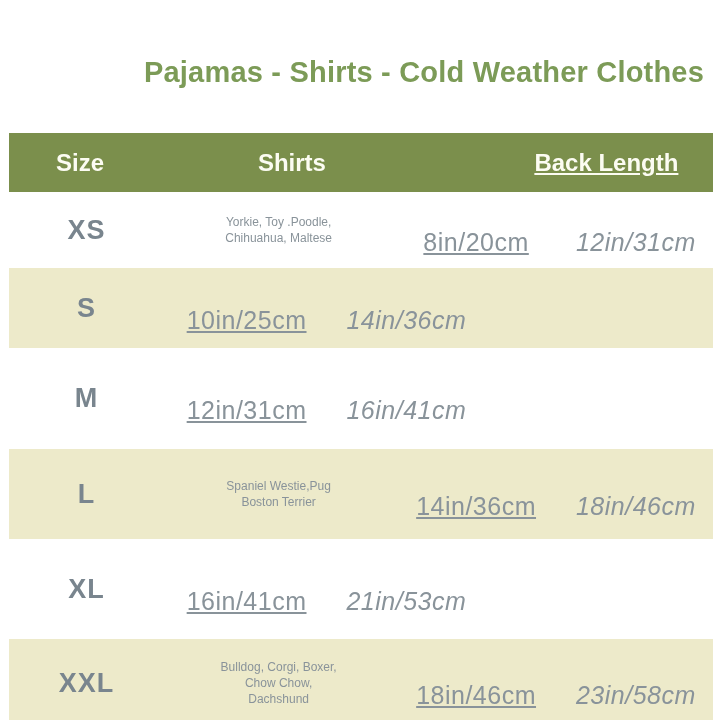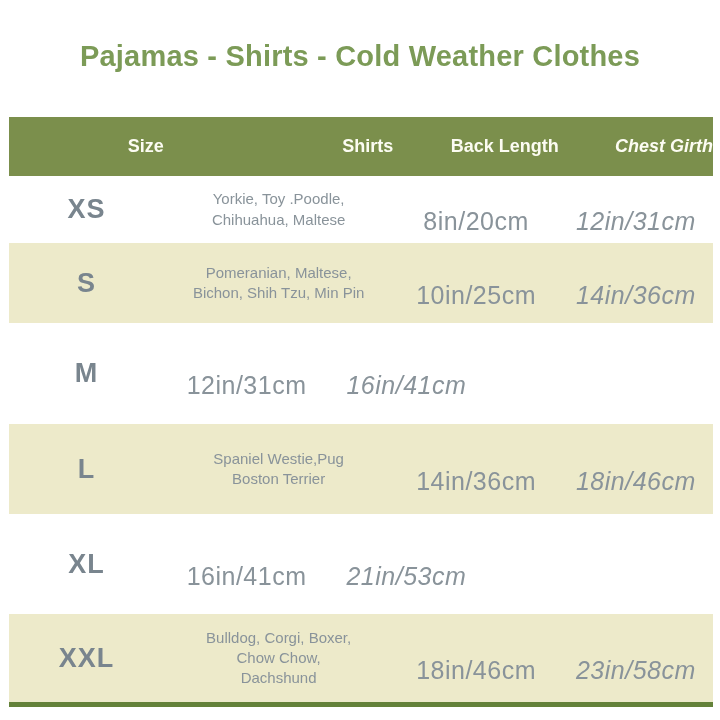--- a/index.html
+++ b/index.html
@@ -9,75 +9,76 @@
   }
   .page {
     width: 720px;
     height: 720px;
     overflow: hidden;
     position: relative;
     background: var(--row-bg, #ffffff);
     font-family: "Liberation Sans", sans-serif;
   }
   .title {
-    margin: 0;
+    margin: 16px;
     padding-top: 40px;
-    text-align: center;
+    text-align: right;
     font-size: 29px;
     font-weight: bold;
     letter-spacing: 0.2px;
     color: var(--title-text, #7c9b57);
   }
   .size-table {
     margin: 44px 7px 0 9px;
     border-bottom: 5px solid var(--bottom-border, #64823a);
   }
   .trow {
     display: flex;
     align-items: center;
   }
   .thead {
     height: 59px;
     background: var(--header-bg, #7b8f4c);
   }
   .th {
     color: var(--header-text, #fcfcf2);
-    font-size: 18px;
+    font-size: 24px;
     font-weight: bold;
-    text-align: right;
+    text-align: left;
+    margin-left: 47px;
   }
   .td {
     text-align: center;
   }
   .col-size  { flex: 0 0 22%; }
   .col-breeds{ flex: 0 0 32.6%; }
-  .col-back  { flex: 0 0 23.5%; }
+  .col-back  { flex: 0 0 23.5%; text-decoration: underline; }
   .col-chest { flex: 0 0 21.9%; font-style: italic; }
   .row-alt {
     background: var(--row-alt-bg, #edeaca);
   }
   .size-label {
     font-size: 27px;
     font-weight: bold;
     letter-spacing: 1px;
     color: var(--size-text, #79858e);
   }
   .breeds {
-    font-size: 15px;
+    font-size: 12px;
     line-height: 1.35;
     white-space: pre-line;
     color: var(--body-text, #89939a);
   }
   .measure {
     font-size: 25px;
     letter-spacing: 0.5px;
     color: var(--body-text, #89939a);
     margin-top: 24px;
   }
-  .r0 { height: 67px; }
+  .r0 { height: 76px; }
   .r1 { height: 80px; }
   .r2 { height: 101px; }
   .r3 { height: 90px; }
   .r4 { height: 100px; }
   .r5 { height: 88px; }
 </style>
 </head>
 <body>
 
 <div class="page">
@@ -96,22 +97,20 @@
     <div class="trow r0">
       <div class="td col-size size-label">XS</div>
       <div class="td col-breeds breeds">Yorkie, Toy .Poodle,
 Chihuahua, Maltese</div>
       <div class="td col-back measure">8in/20cm</div>
       <div class="td col-chest measure">12in/31cm</div>
     </div>
 
     <div class="trow r1 row-alt">
       <div class="td col-size size-label">S</div>
-      <div class="td col-breeds breeds">Pomeranian, Maltese,
-Bichon, Shih Tzu, Min Pin</div>
       <div class="td col-back measure">10in/25cm</div>
       <div class="td col-chest measure">14in/36cm</div>
     </div>
 
     <div class="trow r2">
       <div class="td col-size size-label">M</div>
       <div class="td col-back measure">12in/31cm</div>
       <div class="td col-chest measure">16in/41cm</div>
     </div>
 

